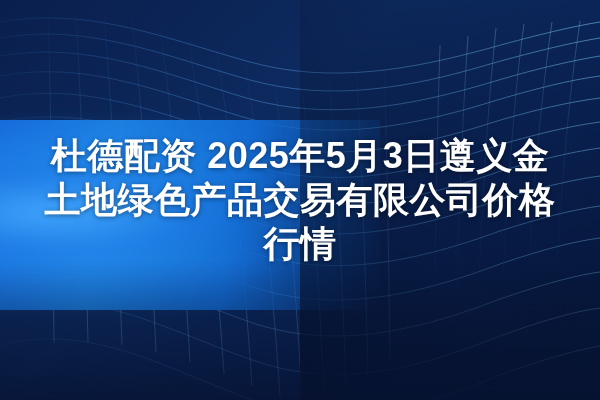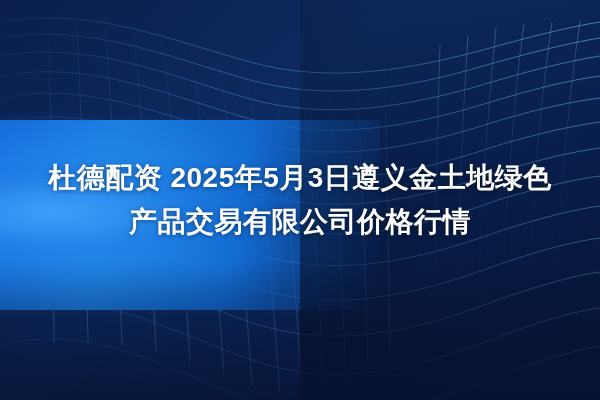--- a/index.html
+++ b/index.html
@@ -79,21 +79,21 @@
     width: 600px;
     height: 400px;
     display: flex;
     align-items: center;
     justify-content: center;
   }
   .title {
     width: 560px;
     text-align: center;
     color: #ffffff;
-    font-size: 28px;
+    font-size: 36px;
     line-height: 44px;
     font-weight: 700;
     letter-spacing: 0.5px;
     text-shadow: 0 1px 5px rgba(0,0,0,0.45);
     padding: 0 18px;
     box-sizing: border-box;
   }
 </style>
 </head>
 <body>

